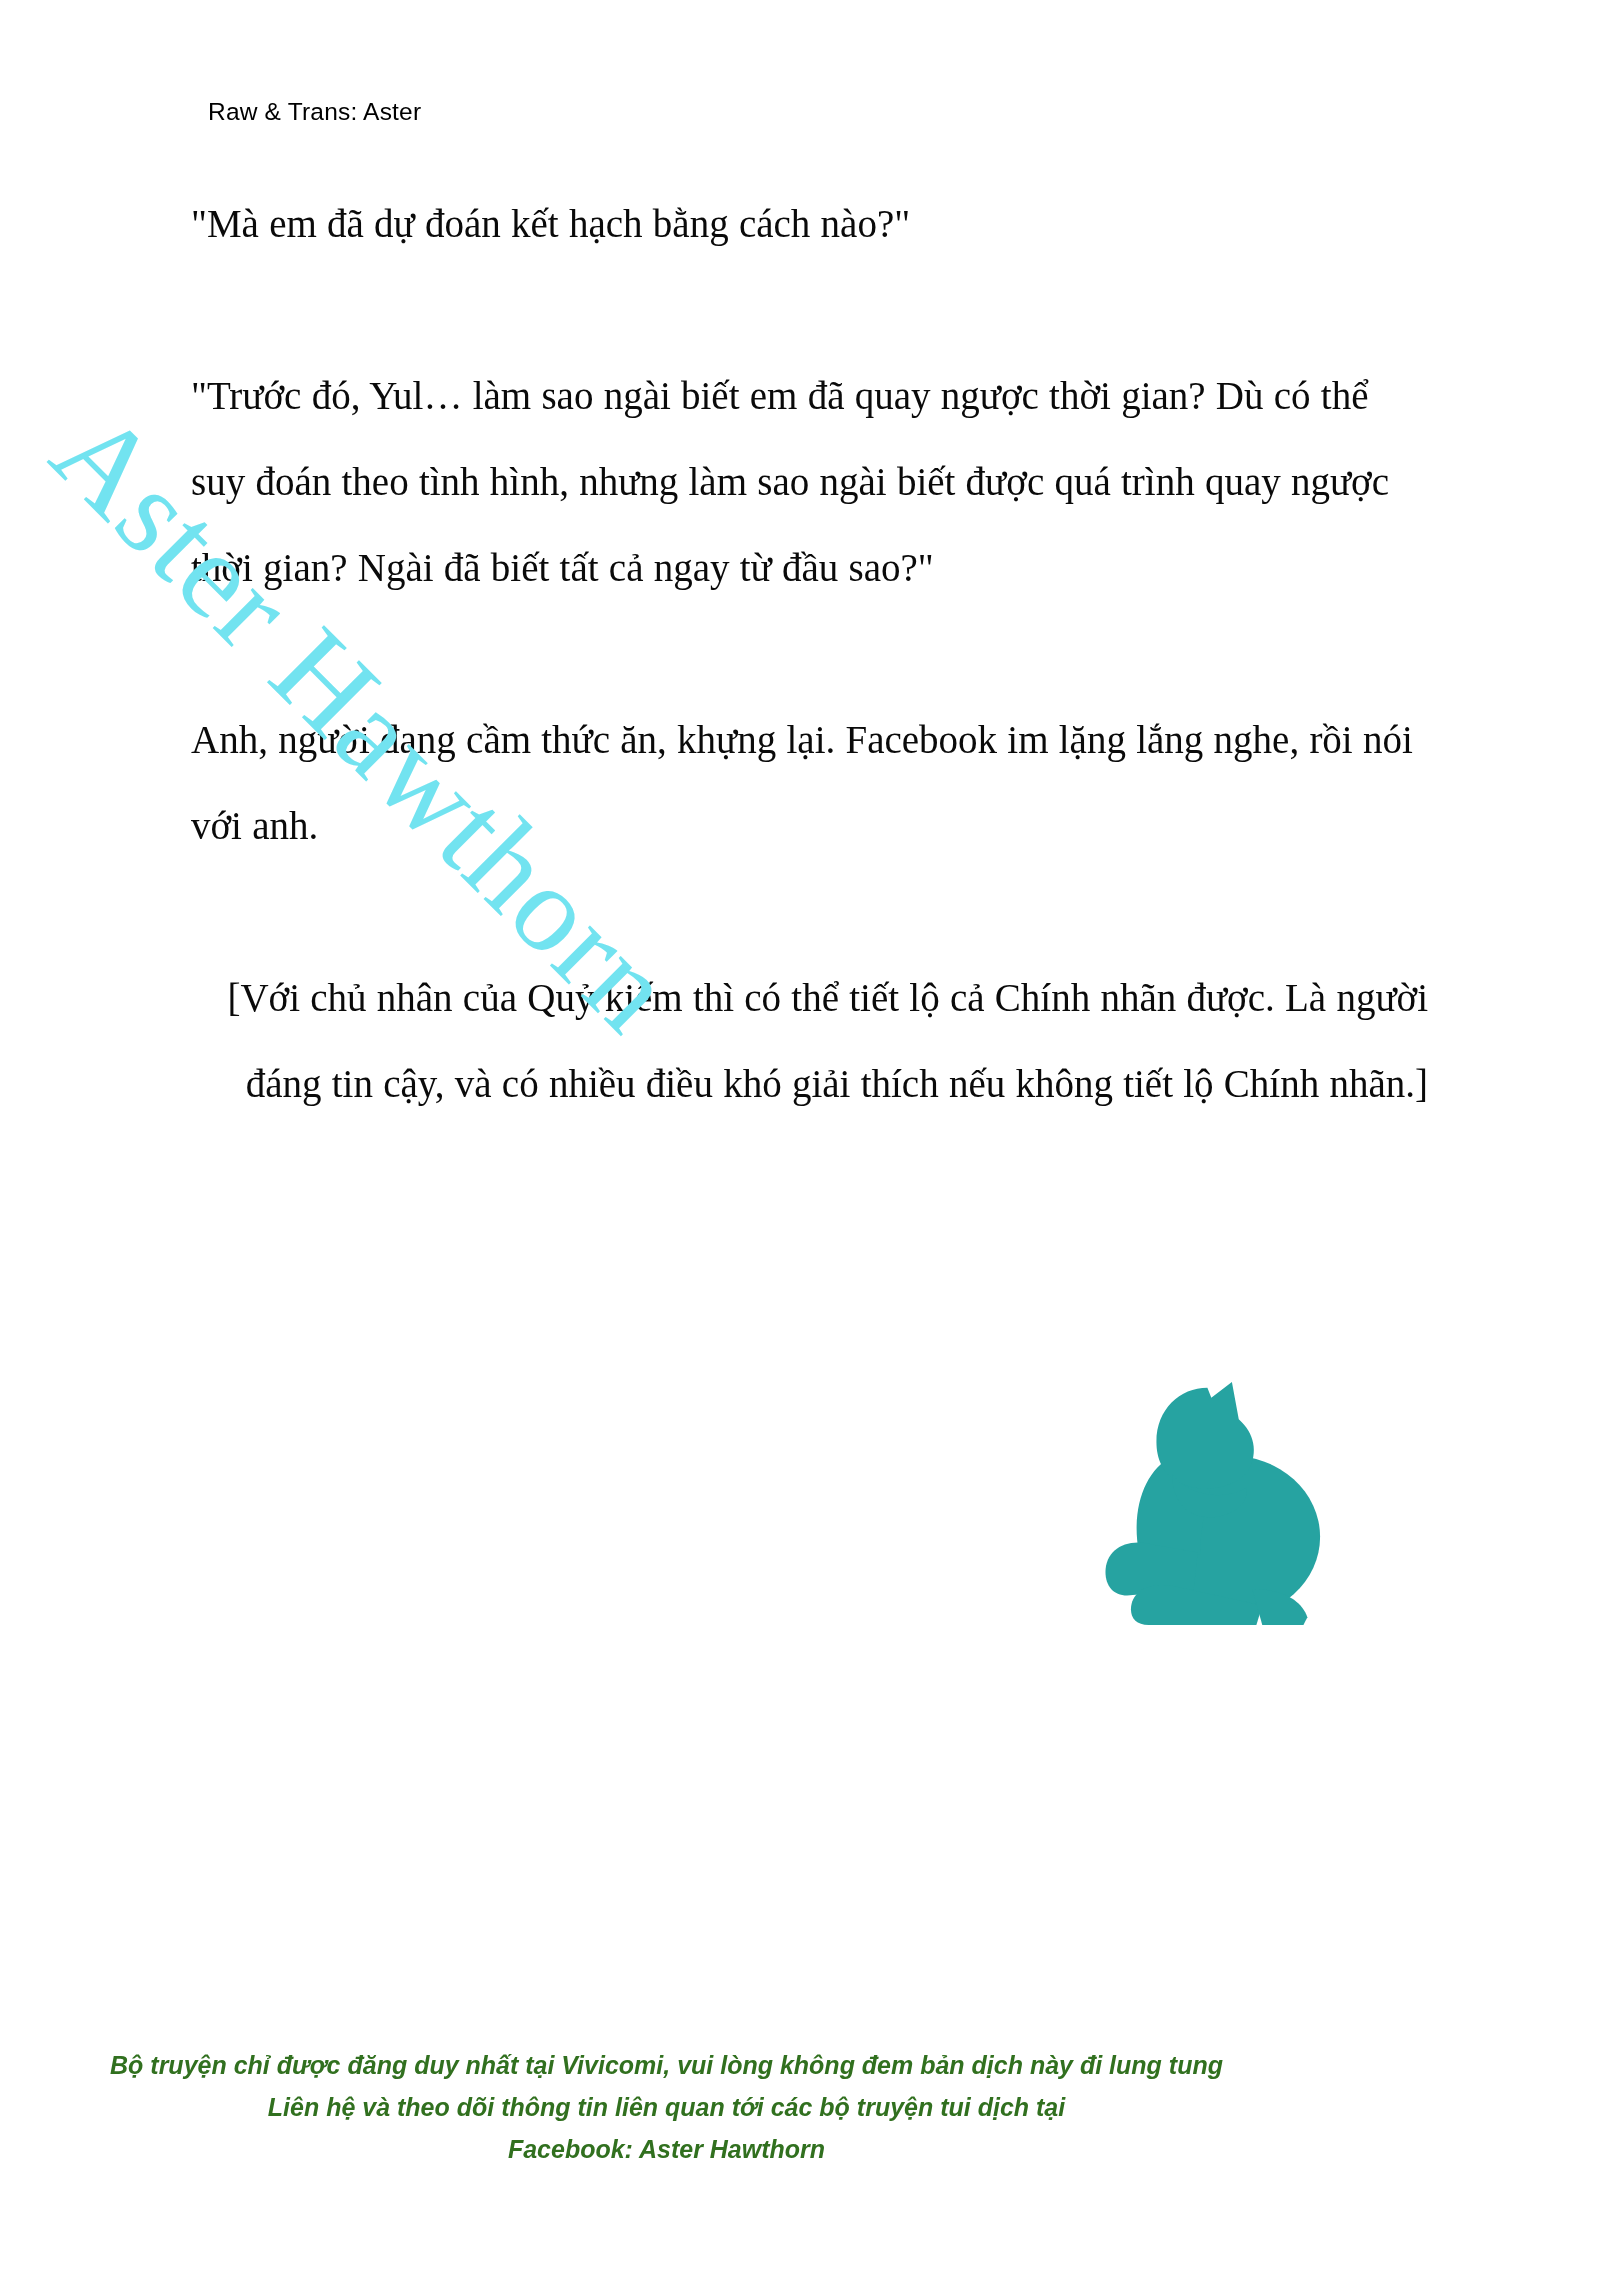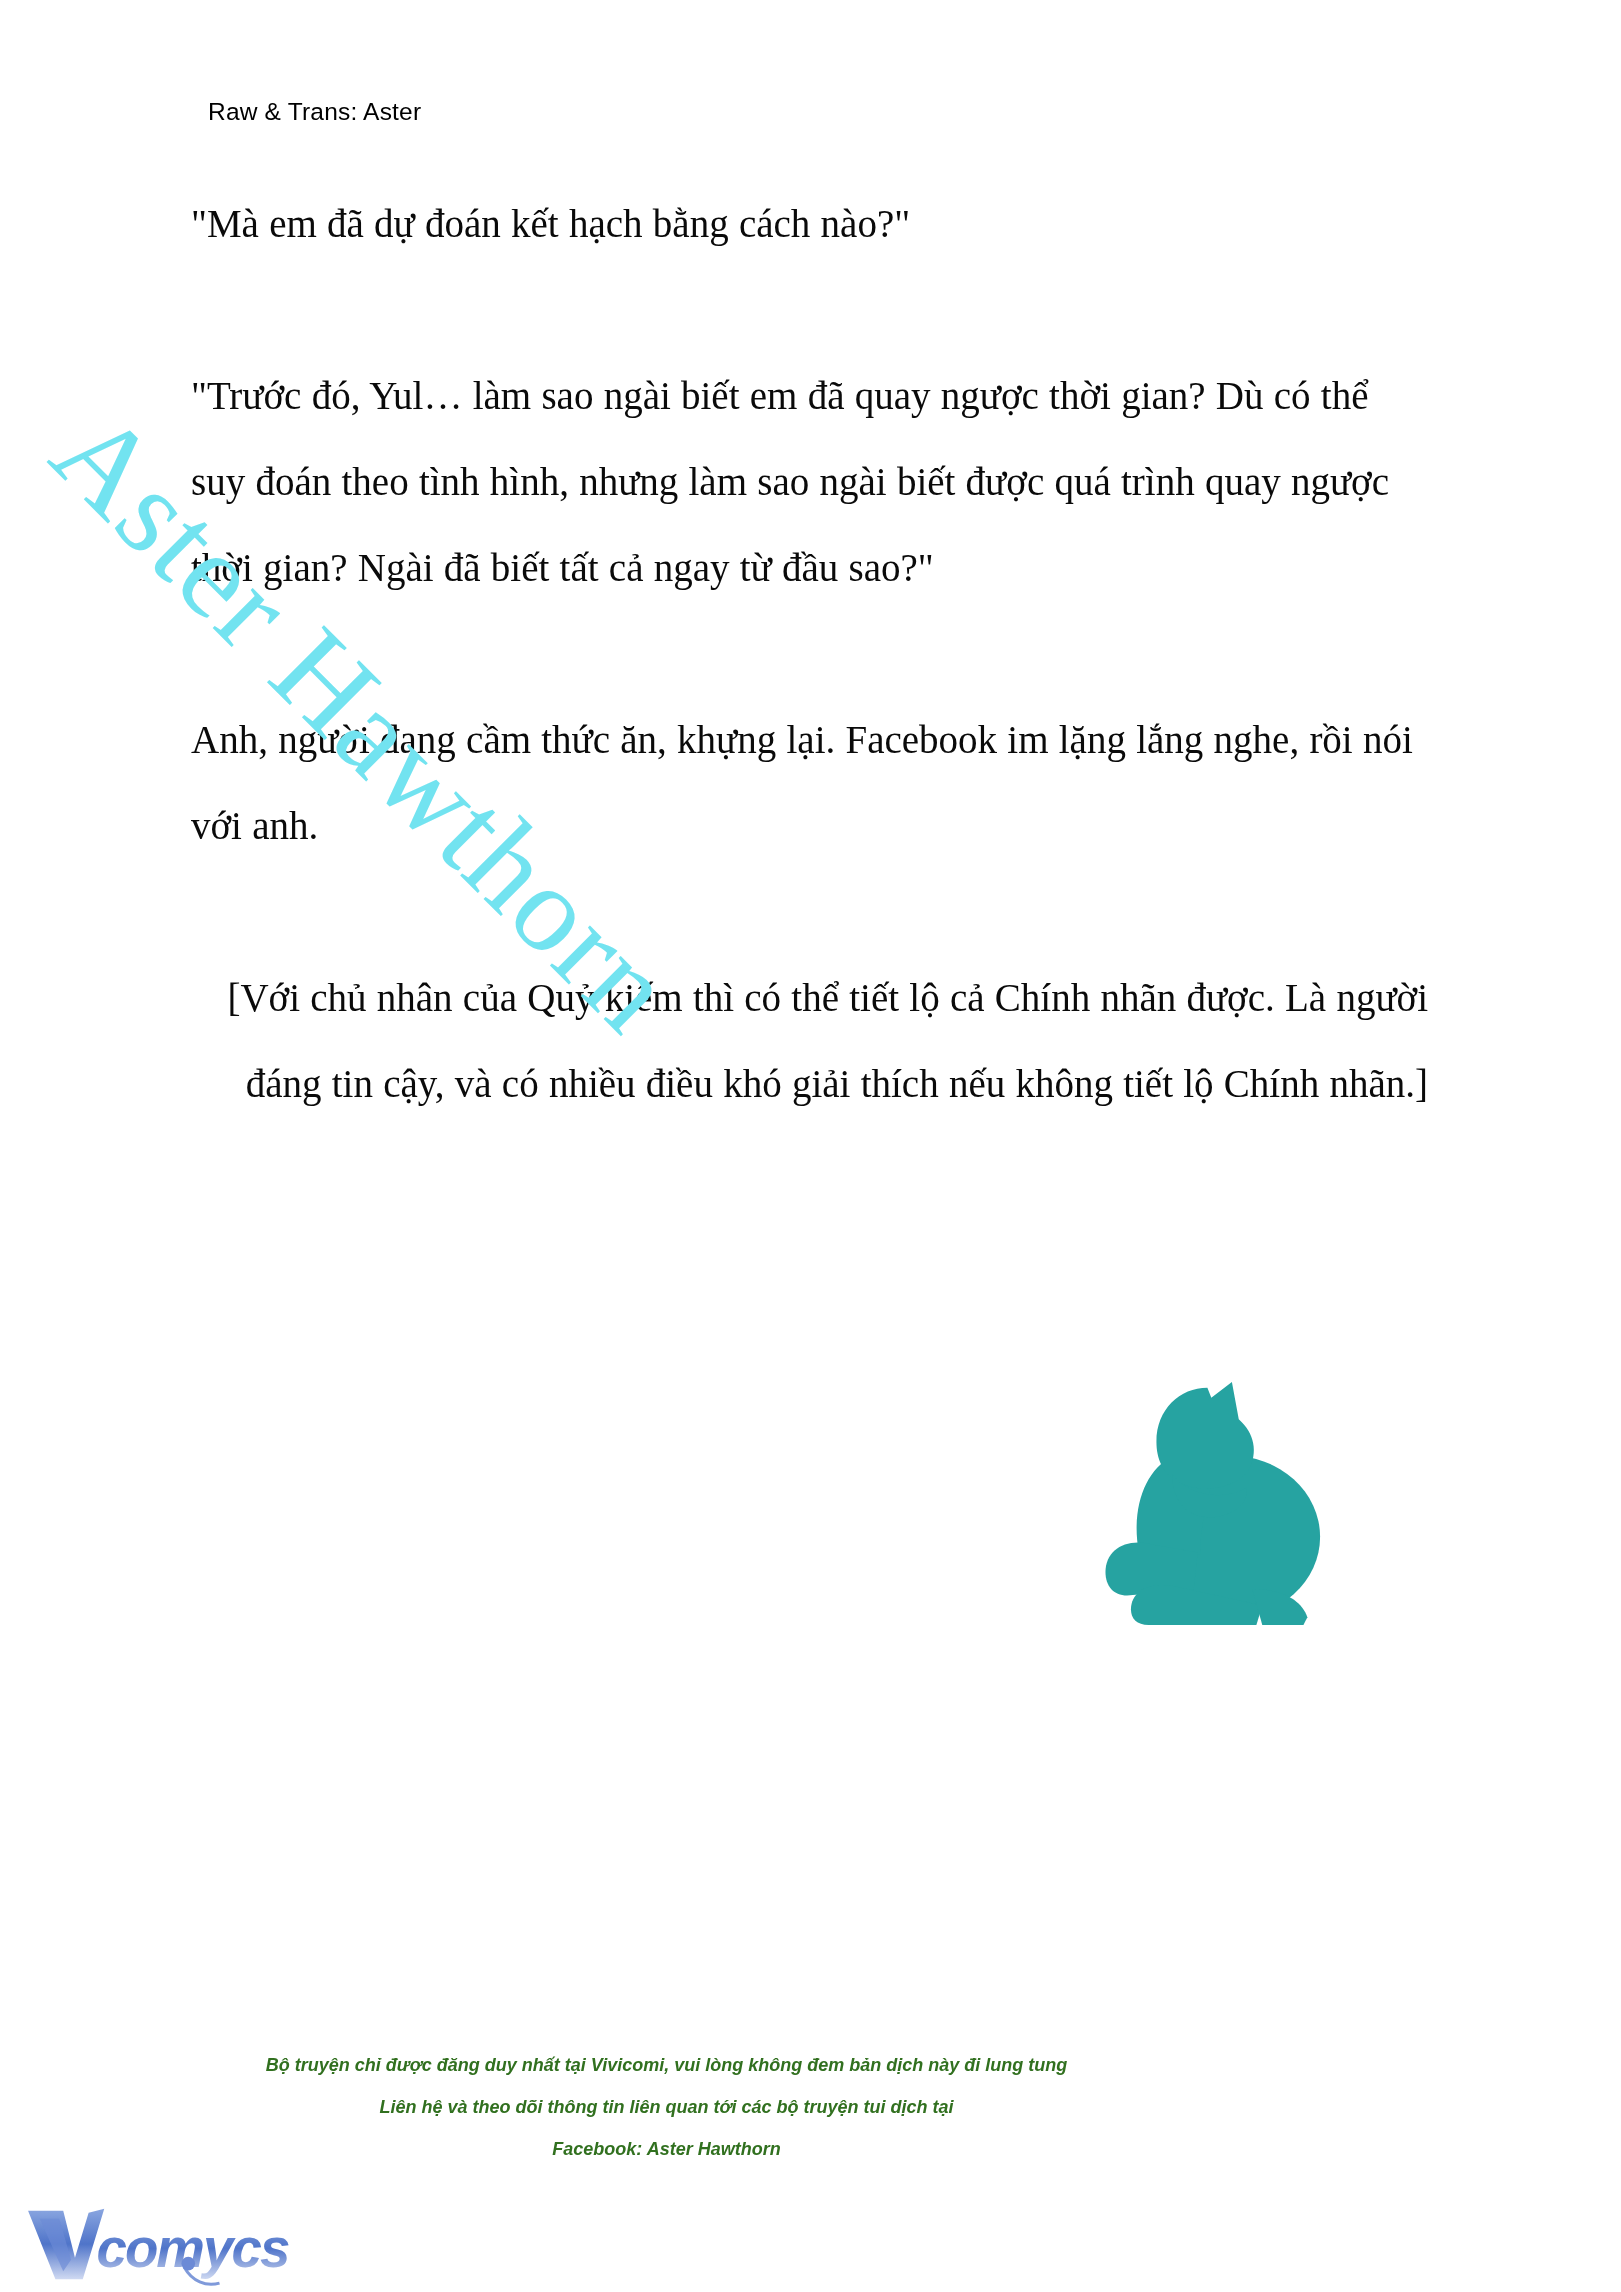--- a/index.html
+++ b/index.html
@@ -81,21 +81,21 @@
   
   .footer-notice {
     position: absolute;
     left: 0;
     top: 2044px;
     width: 1333px;
     text-align: center;
     font-family: "Liberation Sans", "DejaVu Sans", sans-serif;
     font-weight: bold;
     font-style: italic;
-    font-size: 18px;
+    font-size: 25px;
     line-height: 42px;
     color: #31701f;
   }
   .footer-notice div { white-space: nowrap; }
 
   
   .logo {
     position: absolute;
     left: 19.6px;
     top: 2203px;
@@ -145,36 +145,15 @@
       </g>
     </svg>
   </div>
 
   <div class="footer-notice">
     <div>Bộ truyện chỉ được đăng duy nhất tại Vivicomi, vui lòng không đem bản dịch này đi lung tung</div>
     <div>Liên hệ và theo dõi thông tin liên quan tới các bộ truyện tui dịch tại</div>
     <div>Facebook: Aster Hawthorn</div>
   </div>
 
-  <div class="logo">
-    <svg viewBox="0 0 280 86" width="274" height="84" aria-hidden="true">
-      <defs>
-        <linearGradient id="lg" x1="0" y1="0" x2="0" y2="1">
-          <stop offset="0%" stop-color="#8aa6e0"></stop>
-          <stop offset="50%" stop-color="#4f74c9"></stop>
-          <stop offset="100%" stop-color="#cfd9f2"></stop>
-        </linearGradient>
-      </defs>
-
-      <g>
-        <path d="M8 8 L44 8 L56 56 L70 10 L86 6 L64 78 L36 78 Z" fill="url(#lg)"></path>
-        <path d="M20 16 L40 16 L52 58 L44 70 Z" fill="#6c8ad6" opacity="0.65"></path>
-      </g>
-
-      <text x="78" y="66" font-family="'Liberation Sans','DejaVu Sans',sans-serif" font-size="56" font-weight="bold" font-style="italic" letter-spacing="-2" fill="url(#lg)">comycs</text>
-
-      <path d="M168 66 C176 80 190 86 204 82" stroke="#7f9ada" stroke-width="3" fill="none"></path>
-      <circle cx="172" cy="62" r="7" fill="#6c8ad6"></circle>
-    </svg>
-  </div>
 
 </div>
 
 
 </body></html>

